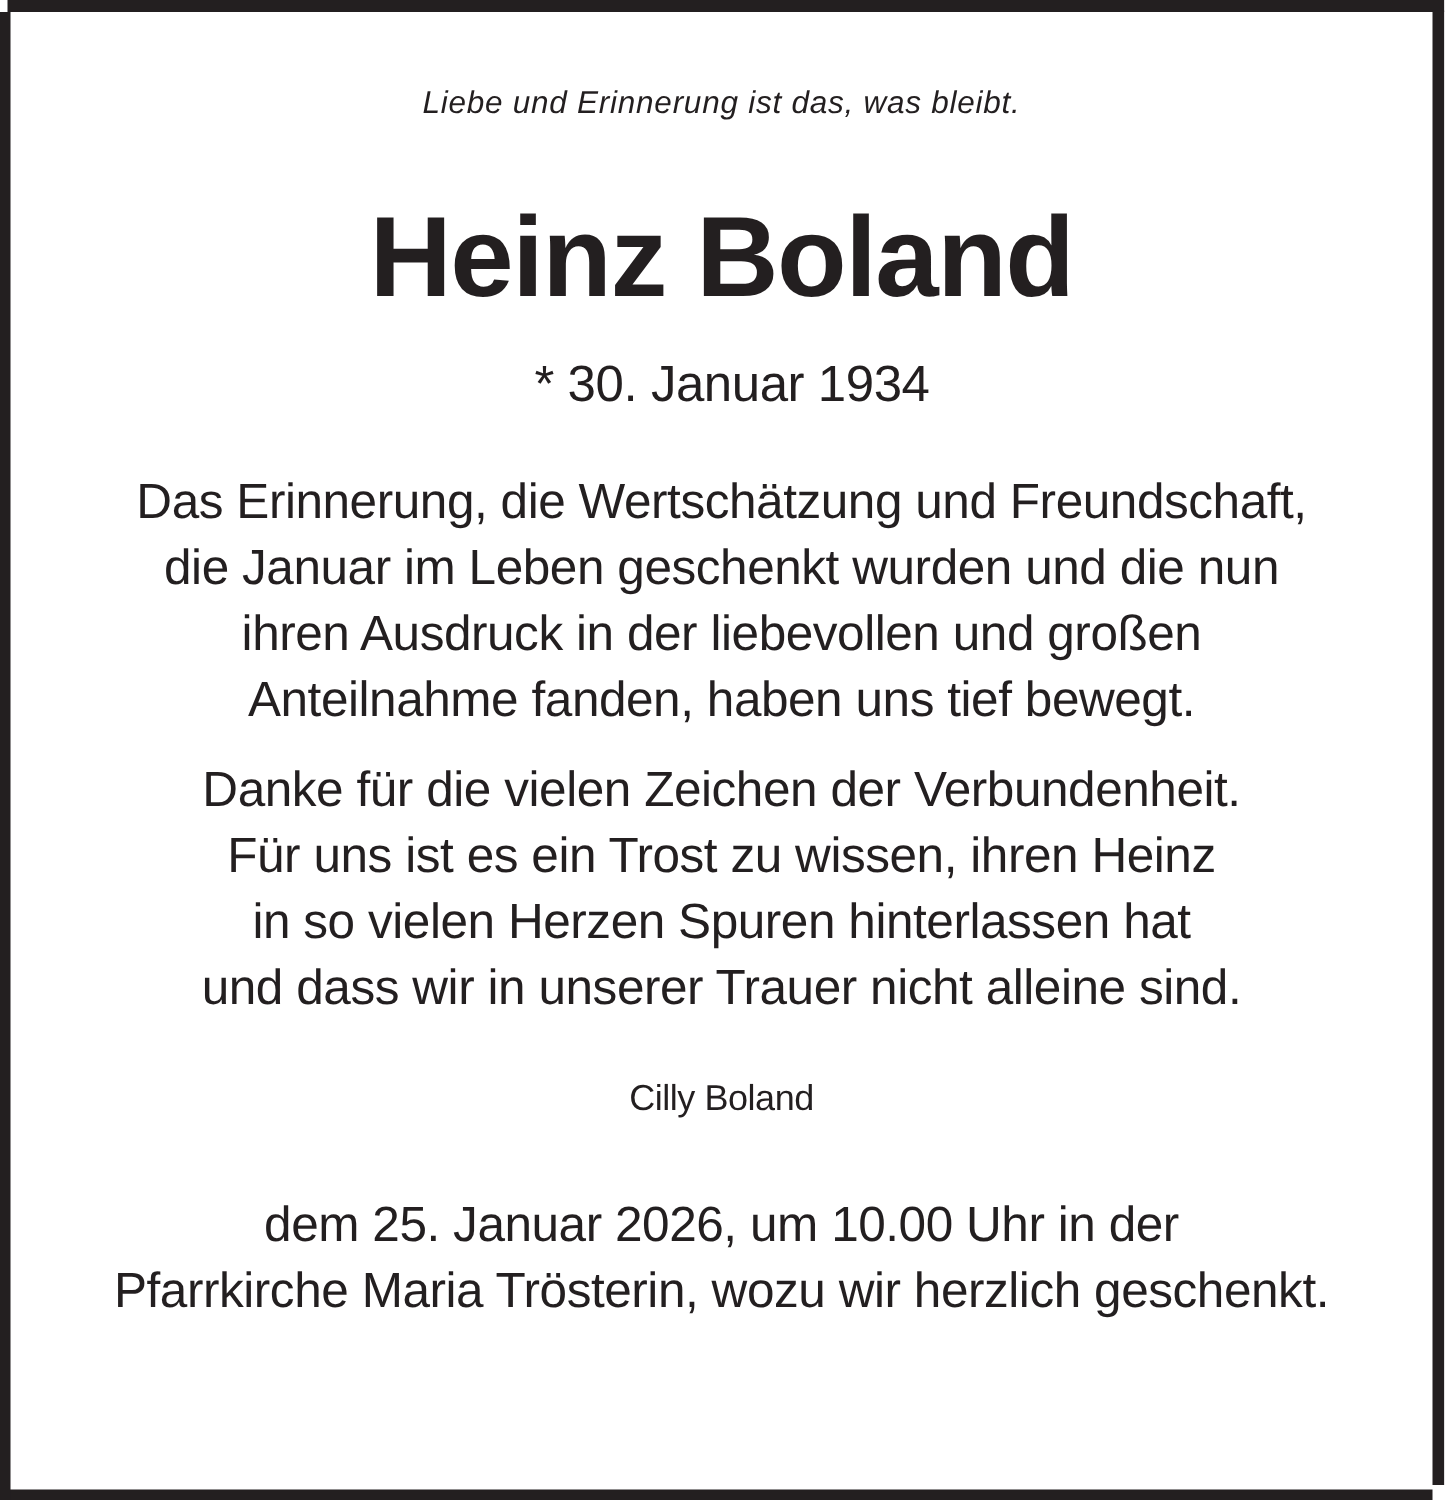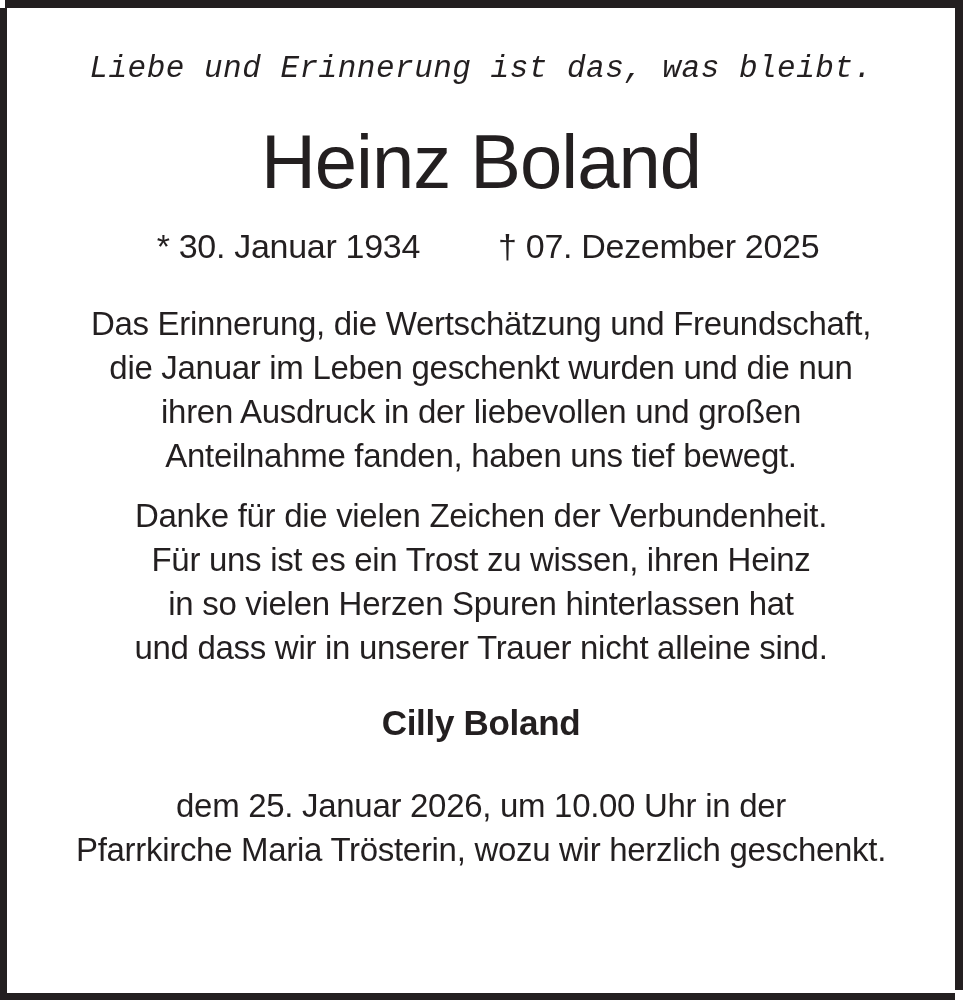--- a/index.html
+++ b/index.html
@@ -22,32 +22,32 @@
   .frame-bottom { position: absolute; bottom: 0; left: 0; right: 8px; height: 7px; background: #231f20; }
   .frame-left   { position: absolute; top: 8px; left: 0; width: 7px; bottom: 0; background: #231f20; }
 
   .content {
     position: absolute;
     top: 8px; left: 7px; right: 8px; bottom: 7px;
     padding-top: 44px;
     text-align: center;
   }
   .tagline {
-    font-family: Liberation Mono, monospace;
+    font-family: Liberation Sans, sans-serif;
     font-style: italic;
-    font-size: 31px;
+    font-size: 21px;
     line-height: 34px;
     letter-spacing: 0.5px;
     white-space: nowrap;
   }
   .name {
-    margin: 36px 0 0 0;
+    margin: 46px 0 0 0;
     font-size: 76px;
     line-height: 80px;
-    font-weight: normal;
+    font-weight: bold;
     letter-spacing: -1px;
     white-space: nowrap;
   }
   .dates {
     margin-top: 24px;
     height: 40px;
     display: flex;
     justify-content: center;
     align-items: center;
     gap: 78px;
@@ -60,22 +60,22 @@
     letter-spacing: -0.3px;
   }
   .para .line {
     line-height: 44px;
     white-space: nowrap;
   }
   .para-thanks  { margin-top: 36px; }
   .para-comfort { margin-top: 16px; }
   .mourners {
     margin-top: 28px;
-    font-size: 35px;
-    font-weight: bold;
+    font-size: 24px;
+    font-weight: normal;
     letter-spacing: -0.3px;
   }
   .mourners .line {
     line-height: 50px;
     white-space: nowrap;
   }
   .para-service { margin-top: 36px; }
 </style>
 </head>
 <body>
@@ -87,21 +87,20 @@
   <div class="frame-left"></div>
 
   <div class="content">
 
     <div class="tagline">Liebe und Erinnerung ist das, was bleibt.</div>
 
     <h1 class="name">Heinz Boland</h1>
 
     <div class="dates">
       <span>* 30. Januar 1934</span>
-      <span>† 07. Dezember 2025</span>
     </div>
 
     <div class="para para-thanks">
       <div class="line">Das Erinnerung, die Wertschätzung und Freundschaft,</div>
       <div class="line">die Januar im Leben geschenkt wurden und die nun</div>
       <div class="line">ihren Ausdruck in der liebevollen und großen</div>
       <div class="line">Anteilnahme fanden, haben uns tief bewegt.</div>
     </div>
 
     <div class="para para-comfort">

